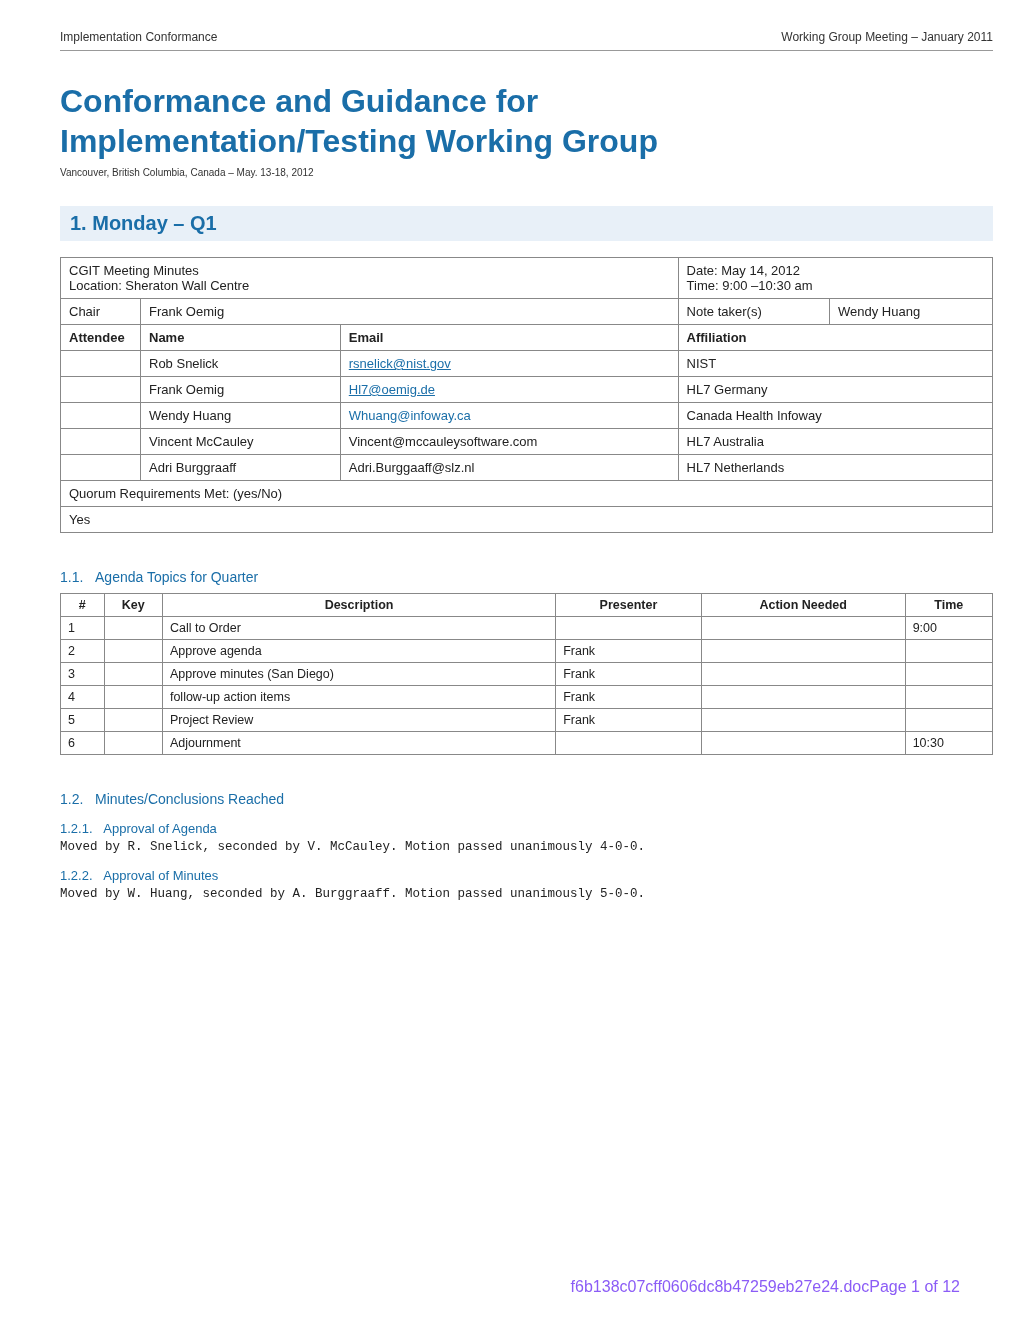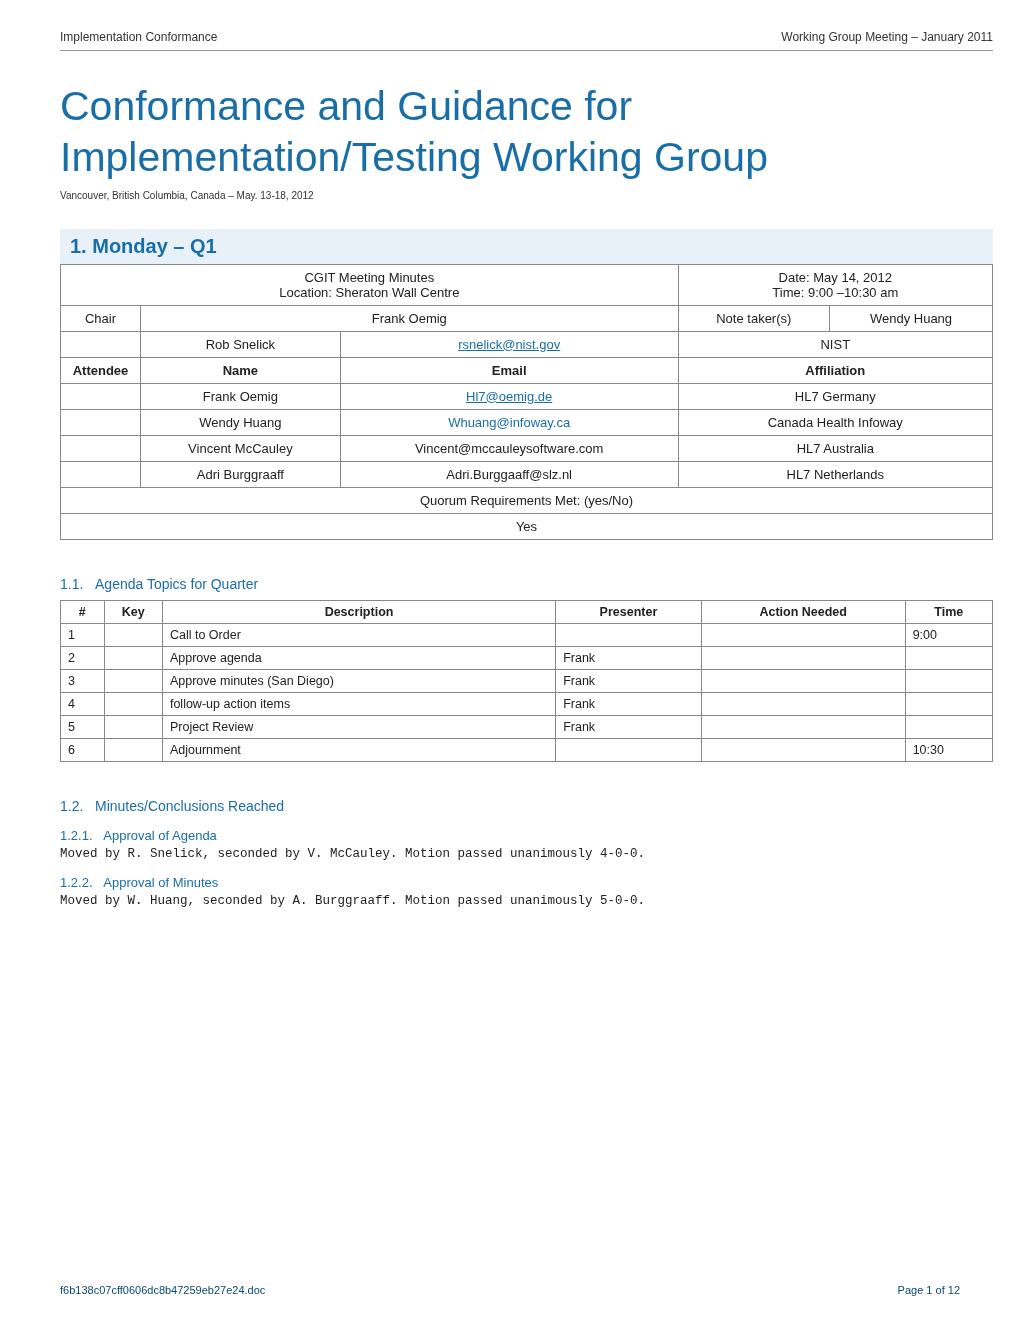--- a/index.html
+++ b/index.html
@@ -32,40 +32,41 @@
       font-size: 12px;
       color: #333;
     }
 
     
     .title-section {
       margin-bottom: 28px;
     }
 
     .main-title {
-      font-size: 41px;
-      font-weight: normal;
+      font-size: 32px;
+      font-weight: bold;
       color: #1a6ea8;
       line-height: 1.25;
       margin-bottom: 4px;
     }
 
     .subtitle {
       font-size: 10px;
       color: #333;
       margin-top: 6px;
     }
 
     
     .section-h1 {
       font-size: 20px;
       font-weight: bold;
       color: #1a6ea8;
       background: #e8f0f8;
       padding: 6px 10px;
+      margin-bottom: 16px;
       margin-top: 10px;
     }
 
     .section-h2 {
       font-size: 14px;
       font-weight: normal;
       color: #1a6ea8;
       margin-top: 36px;
       margin-bottom: 8px;
     }
@@ -77,21 +78,20 @@
       margin-top: 14px;
       margin-bottom: 4px;
     }
 
     
     .meeting-table {
       width: 100%;
       border-collapse: collapse;
       margin-bottom: 26px;
       border: 1px solid #888;
-      text-align: center;
     }
 
     .meeting-table td, .meeting-table th {
       border: 1px solid #888;
       padding: 5px 8px;
       vertical-align: top;
       font-size: 13px;
     }
 
     
@@ -112,23 +112,23 @@
       background: #fff;
     }
 
     
     .page-footer {
       position: absolute;
       bottom: 24px;
       left: 60px;
       right: 60px;
       display: flex;
-      justify-content: space-between;
-      font-size: 11px;
-      color: #0c4a6e;
+      justify-content: flex-end;
+      font-size: 16px;
+      color: #8b5cf6;
       border-top: none;
     }
 
     .desc-text {
       font-size: 12.5px;
       color: #222;
       margin-bottom: 4px;
       font-family: Liberation Mono, monospace;
     }
   </style>
@@ -167,31 +167,31 @@
       </tr>
 
       <tr>
         <td style="width:80px;">Chair</td>
         <td colspan="2" style="border-right: 1px solid #888;">Frank Oemig</td>
         <td>Note taker(s)</td>
         <td>Wendy Huang</td>
       </tr>
 
       <tr>
-        <td></td>
-        <td>Rob Snelick</td>
-        <td style="color:#1a6ea8; text-decoration: underline;">rsnelick@nist.gov</td>
-        <td colspan="2">NIST</td>
-      </tr>
-
-      <tr>
         <td><strong>Attendee</strong></td>
         <td><strong>Name</strong></td>
         <td><strong>Email</strong></td>
         <td colspan="2"><strong>Affiliation</strong></td>
+      </tr>
+
+      <tr>
+        <td></td>
+        <td>Rob Snelick</td>
+        <td style="color:#1a6ea8; text-decoration: underline;">rsnelick@nist.gov</td>
+        <td colspan="2">NIST</td>
       </tr>
       <tr>
         <td></td>
         <td>Frank Oemig</td>
         <td style="color:#1a6ea8; text-decoration: underline;">Hl7@oemig.de</td>
         <td colspan="2">HL7 Germany</td>
       </tr>
       <tr>
         <td></td>
         <td>Wendy Huang</td>

